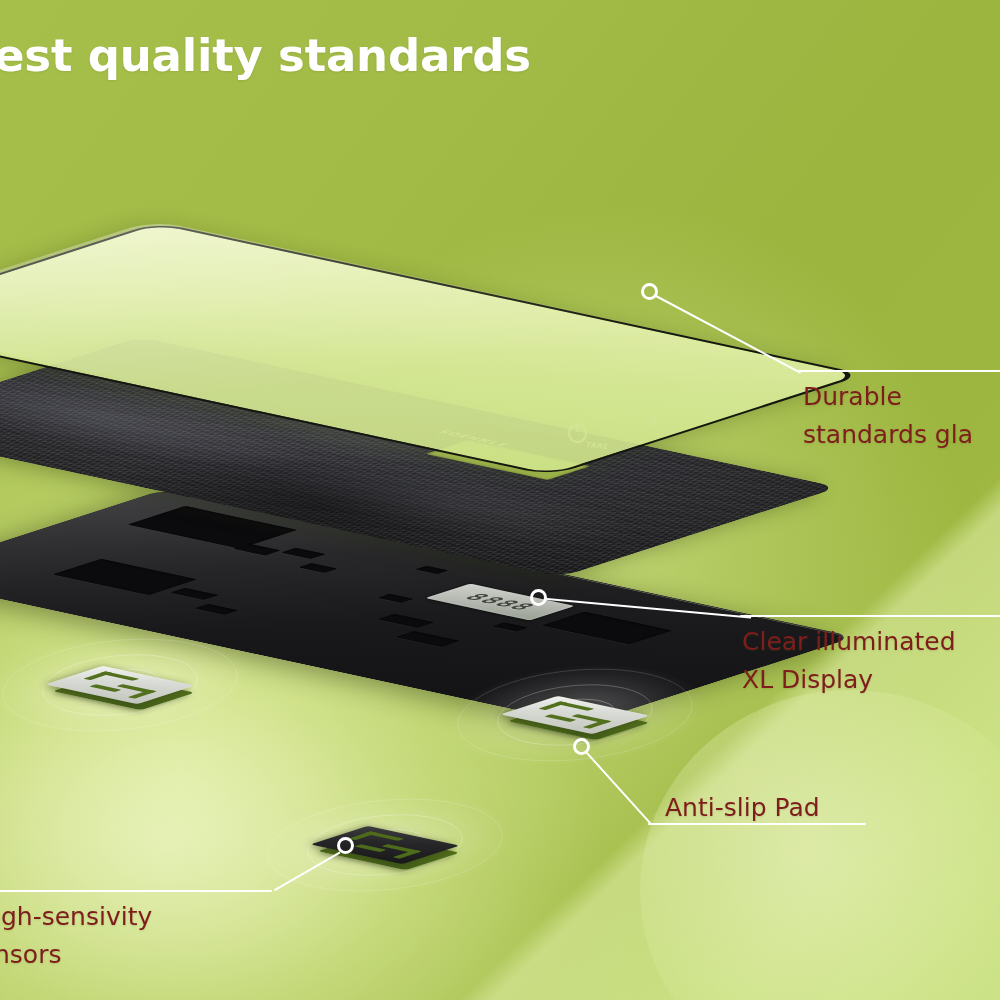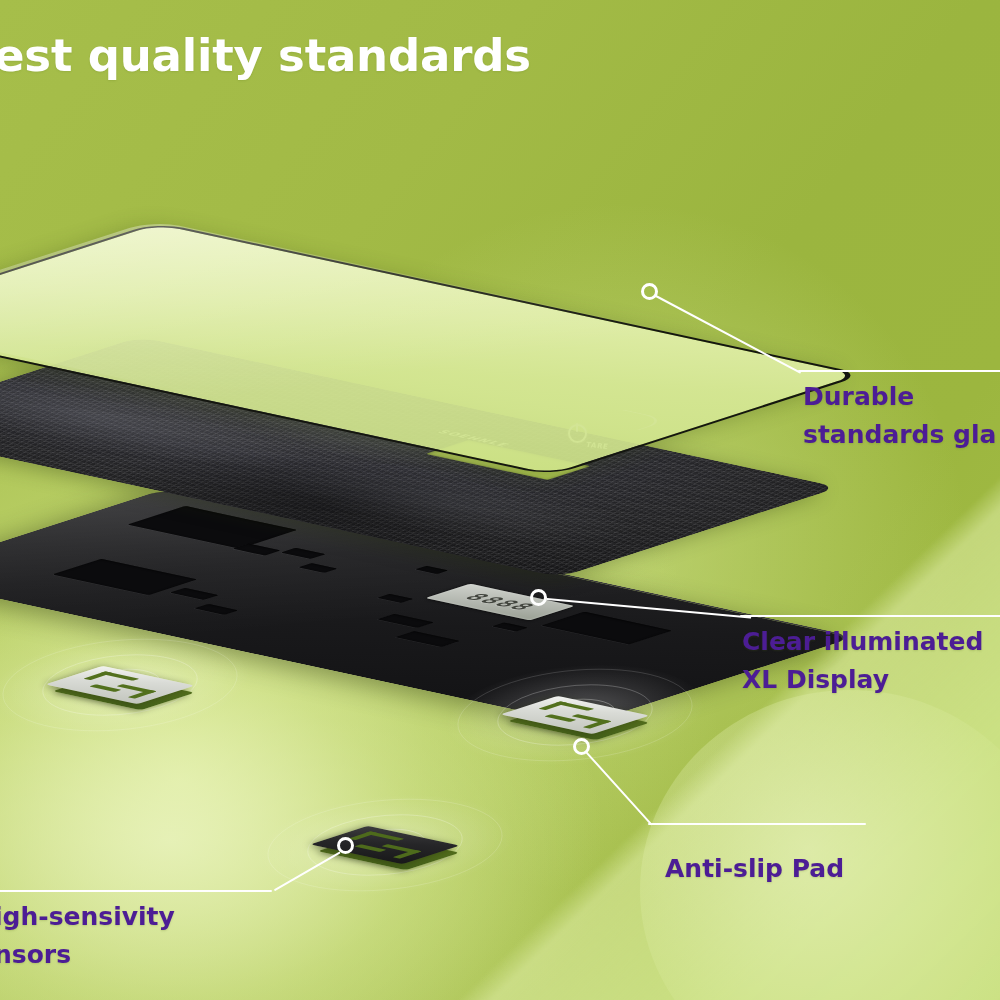--- a/index.html
+++ b/index.html
@@ -202,23 +202,23 @@
   .dot{
     position:absolute;width:17px;height:17px;border-radius:50%;
     border:3.2px solid #ffffff;box-sizing:border-box;
     background:transparent;
   }
   .lead{position:absolute;background:#ffffff;height:2.4px;transform-origin:0 50%;border-radius:2px;}
   .underline{position:absolute;background:#ffffff;height:2.4px;border-radius:2px;}
 
   
   .label{
-    position:absolute;color:#4c1d95;
+    position:absolute;color:#7f1d1d;
     font-family:"DejaVu Sans", sans-serif;
-    font-size:25px;font-weight:bold;line-height:1.26;
+    font-size:25px;font-weight:normal;line-height:1.26;
     white-space:nowrap;
     text-shadow:0 1px 2px rgba(80,105,25,.20);
   }
 </style>
 </head>
 <body>
 
 <div id="stage">
 
   <div class="bg-base"></div>
@@ -330,21 +330,21 @@
     <div class="lead" style="left:546px;top:598px;width:206px;transform:rotate(5.2deg);"></div>
     <div class="underline" style="left:740px;top:615px;width:268px;"></div>
     <div class="label" style="left:742px;top:626px;">Clear illuminated</div>
     <div class="label" style="left:742px;top:664px;">XL Display</div>
   </div>
 
   <div>
     <div class="dot" style="left:573px;top:738px;"></div>
     <div class="lead" style="left:586px;top:751px;width:98px;transform:rotate(48deg);"></div>
     <div class="underline" style="left:648px;top:823px;width:218px;"></div>
-    <div class="label" style="left:665px;top:853px;">Anti-slip Pad</div>
+    <div class="label" style="left:665px;top:792px;">Anti-slip Pad</div>
   </div>
 
   <div>
     <div class="dot" style="left:337px;top:837px;"></div>
     <div class="lead" style="left:340px;top:851px;width:76px;transform:rotate(150deg);"></div>
     <div class="underline" style="left:-10px;top:890px;width:282px;"></div>
     <div class="label" style="left:-6px;top:901px;">igh-sensivity</div>
     <div class="label" style="left:-6px;top:939px;">nsors</div>
   </div>
 

